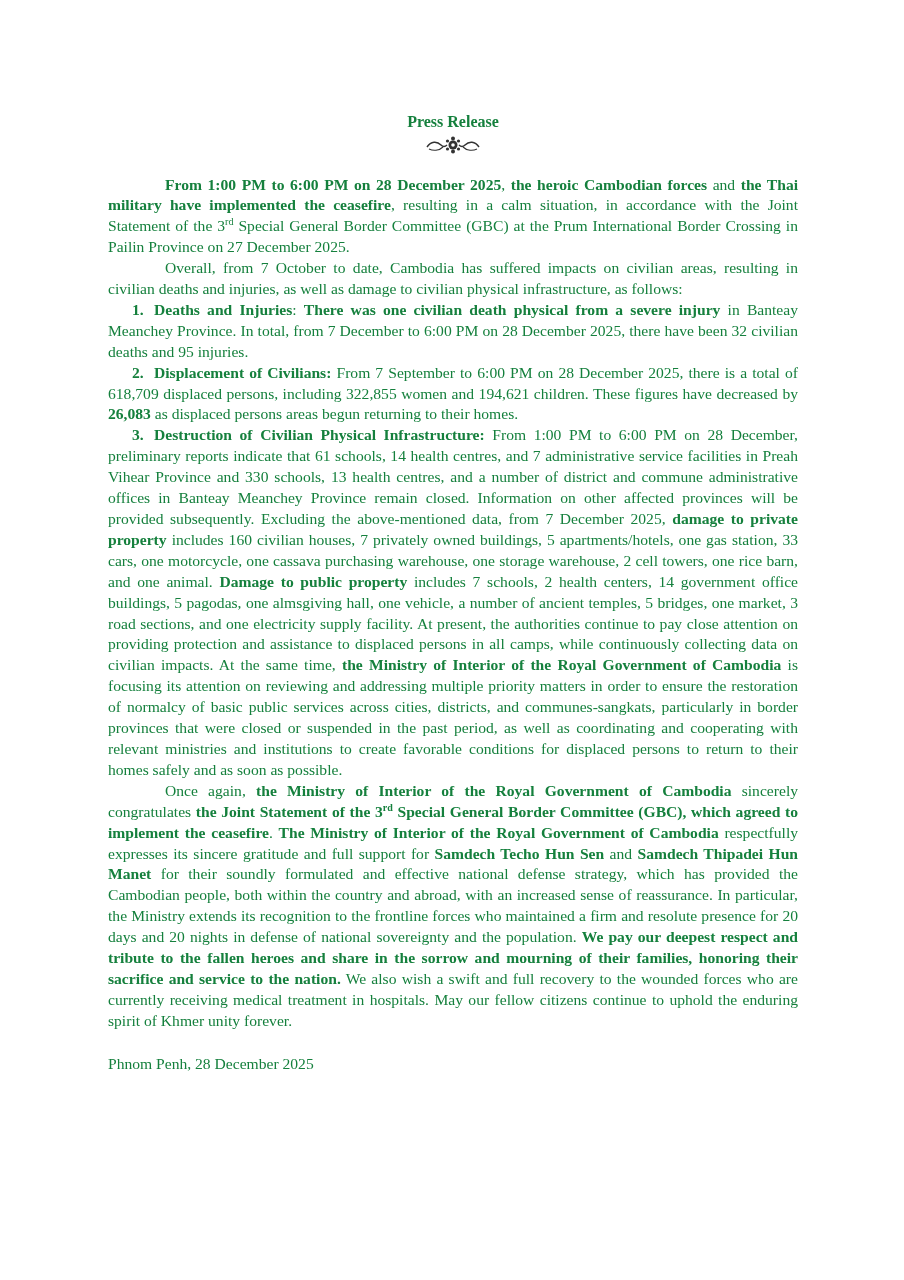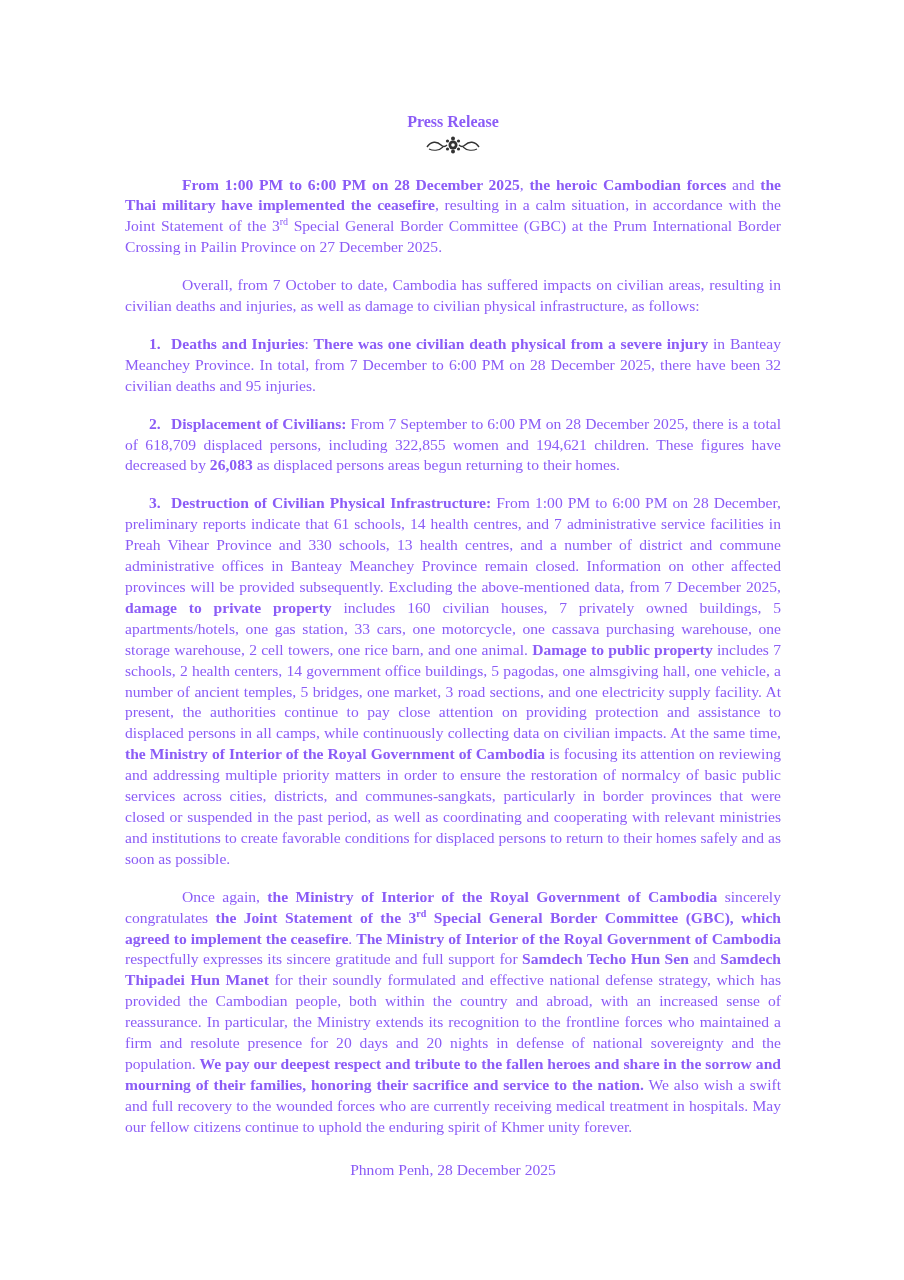--- a/index.html
+++ b/index.html
@@ -1,32 +1,32 @@
 <!DOCTYPE html>
 <html><head>
 <meta charset="utf-8">
 <style>
   html, body { margin: 0; padding: 0; background: #ffffff; }
   body { width: 904px; height: 1280px; position: relative; overflow: hidden; }
   .page {
     position: absolute; left: 108px; top: 111px; width: 690px;
-    font-family: "Liberation Serif", serif; color: #8b5cf6;
+    font-family: "Liberation Serif", serif; color: #15803d;
     font-size: 15.6px; line-height: 20.9px;
   }
   .title { text-align: center; font-weight: bold; font-size: 16px; line-height: 21.5px; }
   .ornament { text-align: center; height: 24px; margin-top: 2px; }
   .ornament svg { display: inline-block; }
-  .para { text-align: justify; margin: 17px; }
+  .para { text-align: justify; margin: 0; }
   .indent { text-indent: 57px; }
   .item-indent { text-indent: 24px; }
   .num { font-weight: bold; display: inline-block; text-indent: 0; width: 22px; }
   b { font-weight: bold; }
   sup { font-size: 10px; line-height: 0; vertical-align: super; }
   .first { margin-top: 16px; }
-  .signature { text-align: center; margin-top: 22px; }
+  .signature { text-align: left; margin-top: 22px; }
 </style>
 </head>
 <body>
 
 <div class="page">
   <div class="title">Press Release</div>
 
   <div class="ornament">
     <svg width="56" height="20" viewBox="0 0 56 20">
       <path d="M2 12 C6 6, 12 6, 16 10 C18 12, 20 12, 22 10" stroke="#333" stroke-width="1.4" fill="none"></path>

